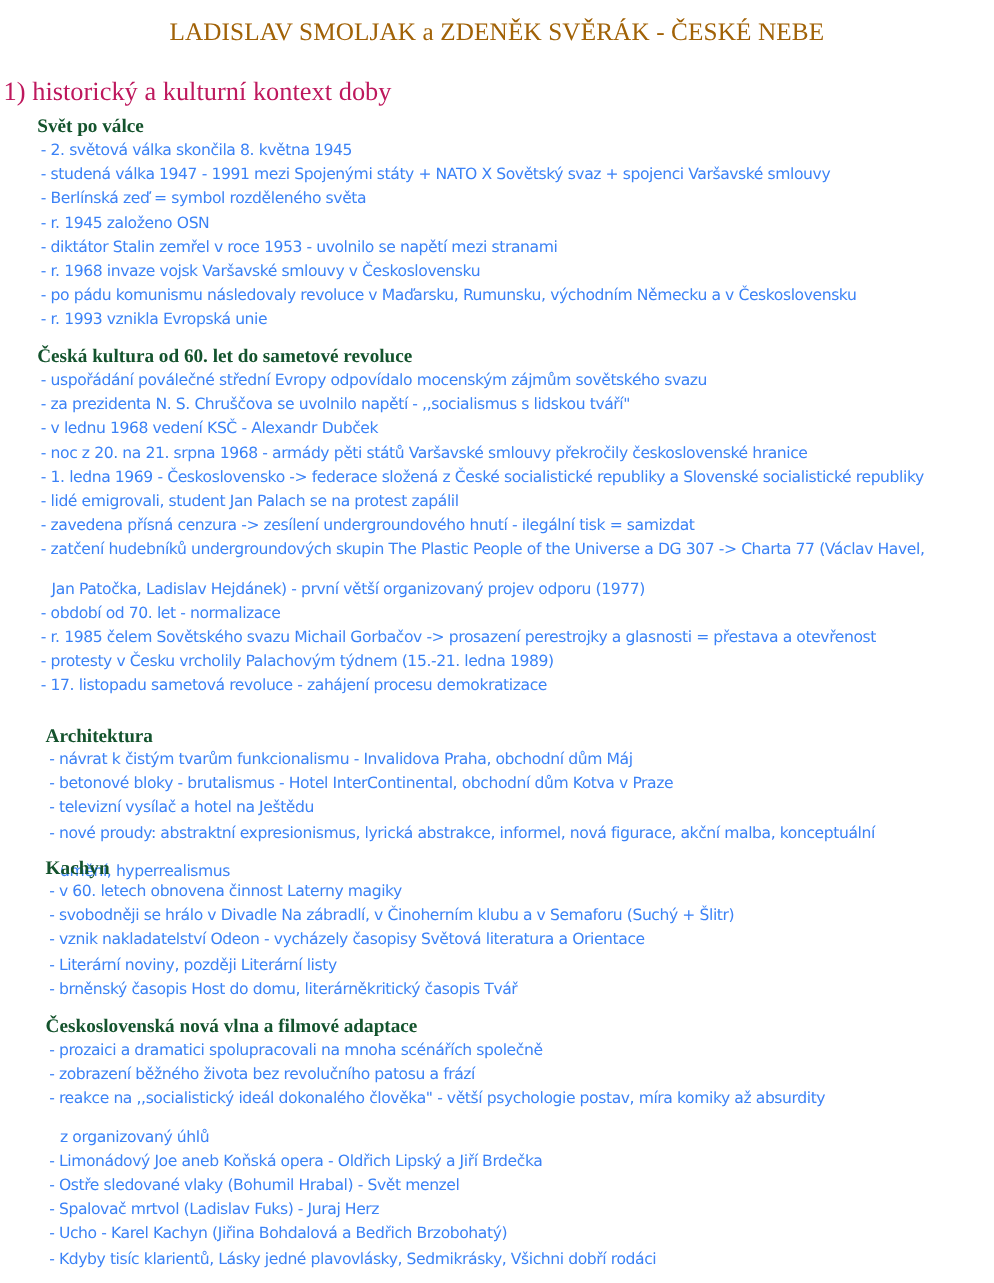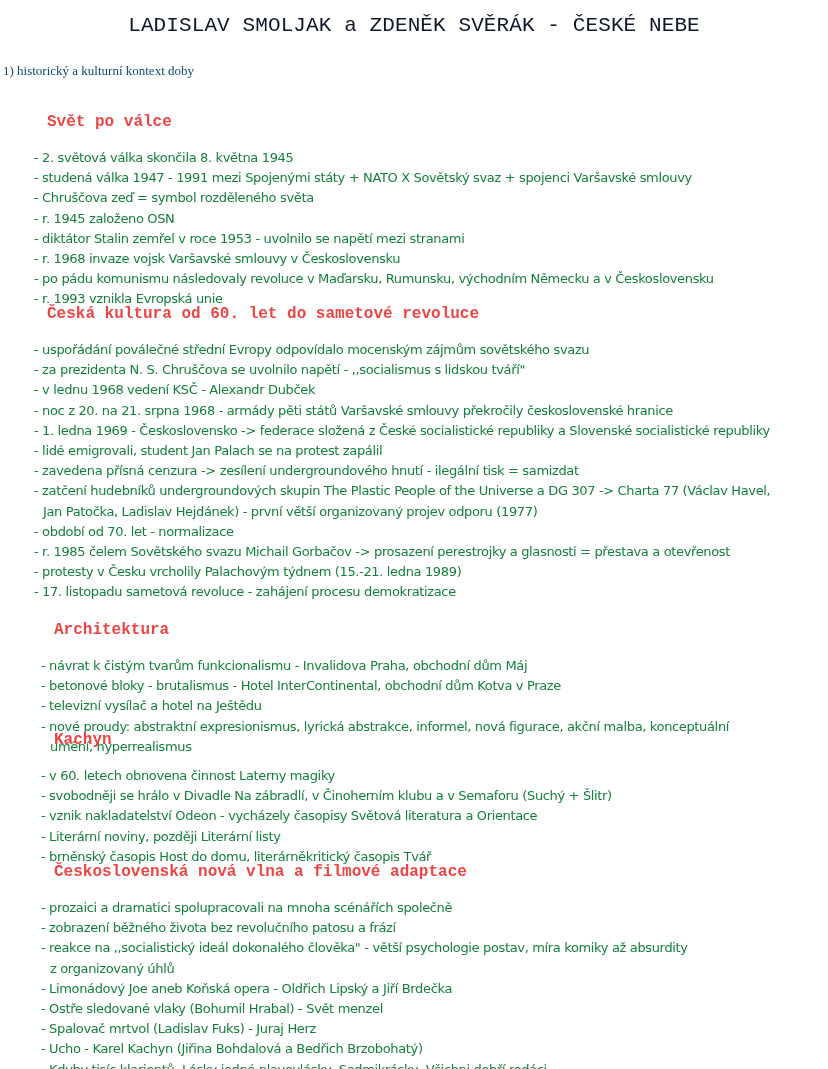--- a/index.html
+++ b/index.html
@@ -3,58 +3,58 @@
 <meta charset="utf-8">
 <style>
   html, body { margin: 0; padding: 0; background: #ffffff; }
   body {
     width: 828px; height: 1069px; overflow: hidden; position: relative;
     color: #111111;
   }
   .title {
     position: absolute; left: 0; right: 0; top: 14px;
     text-align: center;
-    font-family: Liberation Mono, monospace;
+    font-family: Liberation Serif, serif;
     font-size: 21px; letter-spacing: 0.1px;
-    color: #0f172a;
+    color: #a16207;
   }
   .subtitle {
     position: absolute; left: 3px; top: 63px;
     font-family: "Liberation Serif", "DejaVu Serif", serif;
-    font-size: 13px; color: #0c4a6e;
+    font-size: 22px; color: #be185d;
   }
   .section { position: absolute; }
   .section h2 {
-    margin: 16px; padding: 0;
-    font-family: Liberation Mono, monospace;
+    margin: 0; padding: 0;
+    font-family: Liberation Serif, serif;
     font-weight: bold; font-size: 16px; line-height: 20px;
-    color: #ef4444;
+    color: #14532d;
   }
   .section ul { list-style: none; margin: 0; padding: 0; }
   .section li {
     font-family: "DejaVu Sans", "Liberation Sans", sans-serif;
     font-size: 13px; line-height: 20.2px;
-    color: #15803d; letter-spacing: -0.35px;
+    color: #3b82f6; letter-spacing: -0.35px;
     padding-left: 3px;
     white-space: nowrap;
   }
-  .section li .cont { display: block; padding-left: 9px; }
+  .section li .cont { display: block; padding-left: 9px; margin-top: 12px; }
 </style>
 </head>
 <body>
 
 <h1 class="title" style="margin:0;font-weight:normal;">LADISLAV SMOLJAK a ZDENĚK SVĚRÁK - ČESKÉ NEBE</h1>
 <div class="subtitle">1) historický a kulturní kontext doby</div>
 
 <div class="section" style="left:31px; top:96px;">
   <h2>Svět po válce</h2>
   <ul>
       <li><span>- 2. světová válka skončila 8. května 1945</span></li>
       <li><span>- studená válka 1947 - 1991 mezi Spojenými státy + NATO X Sovětský svaz + spojenci Varšavské smlouvy</span></li>
-      <li><span>- Chruščova zeď = symbol rozděleného světa</span></li>
+      <li><span>- Berlínská zeď = symbol rozděleného světa</span></li>
       <li><span>- r. 1945 založeno OSN</span></li>
       <li><span>- diktátor Stalin zemřel v roce 1953 - uvolnilo se napětí mezi stranami</span></li>
       <li><span>- r. 1968 invaze vojsk Varšavské smlouvy v Československu</span></li>
       <li><span>- po pádu komunismu následovaly revoluce v Maďarsku, Rumunsku, východním Německu a v Československu</span></li>
       <li><span>- r. 1993 vznikla Evropská unie</span></li>
     </ul>
 </div>
 
 <div class="section" style="left:31px; top:288px;">
   <h2>Česká kultura od 60. let do sametové revoluce</h2>

